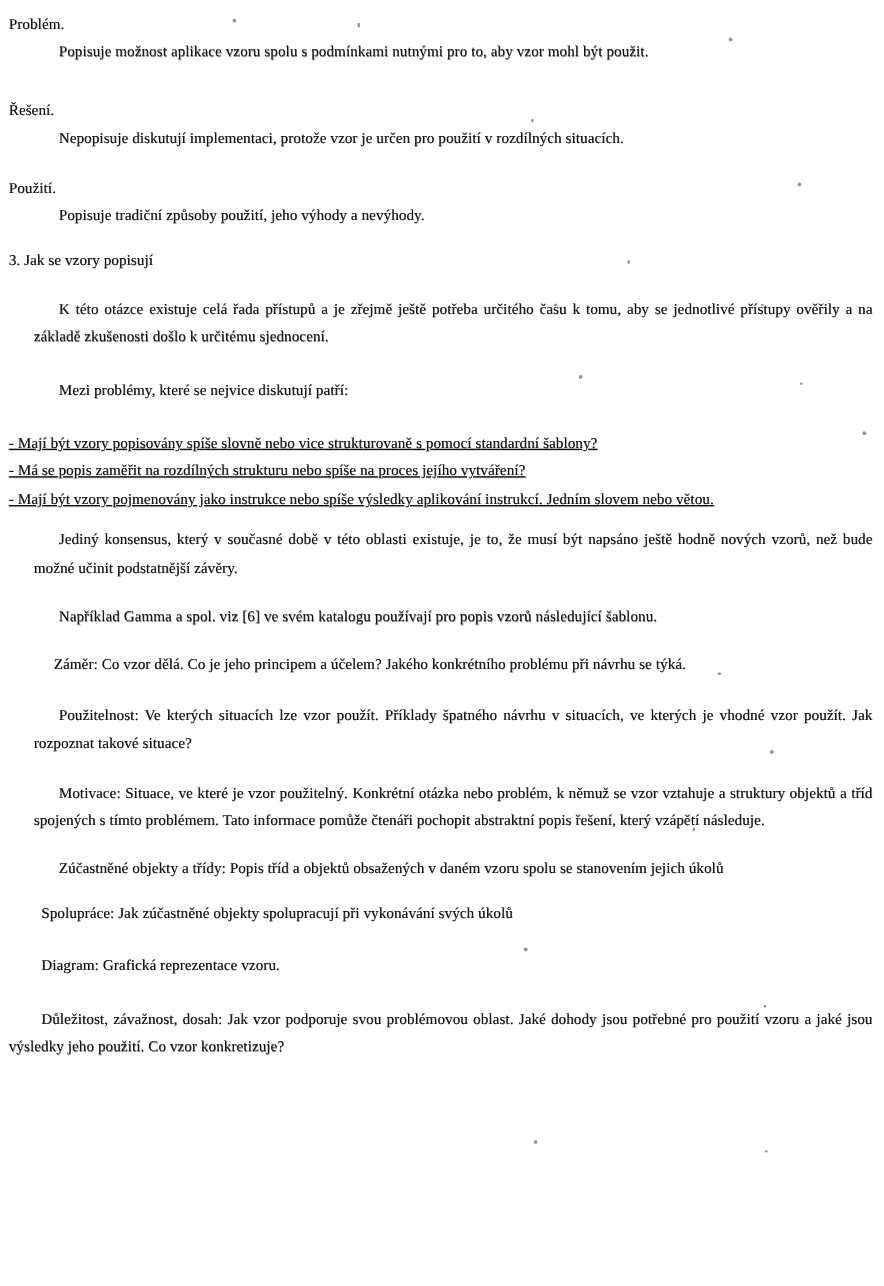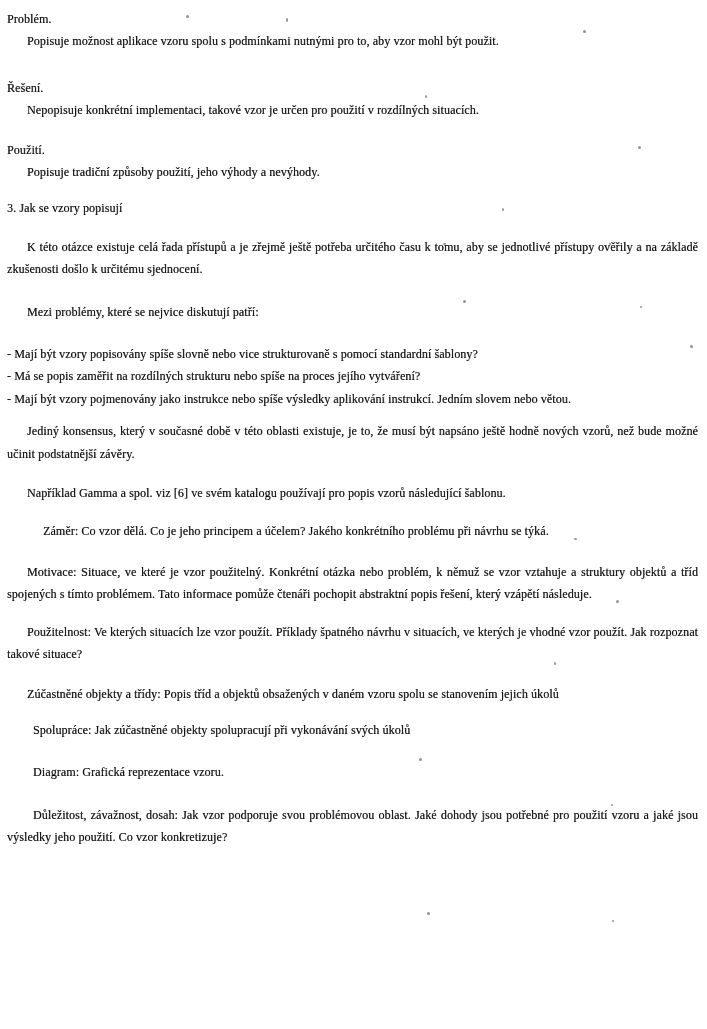--- a/index.html
+++ b/index.html
@@ -31,24 +31,24 @@
     text-shadow: 0.35px 0.25px 0 rgba(10,10,10,0.55);
     letter-spacing: 0.1px;
   }
   .group        { margin-bottom: 17px; }
   .mb-24        { margin-bottom: 24px; }
   .mb-20        { margin-bottom: 20px; }
   .mb-19        { margin-bottom: 19px; margin-top: 12px; }
   .mb-16        { margin-bottom: 16px; }
   .mb-15        { margin-bottom: 15px; }
   .mb-14        { margin-bottom: 14px; }
-  .mb-10        { margin-bottom: 10px; }
+  .mb-10        { margin-bottom: 10px; text-decoration: underline; }
   .mb-0         { margin-bottom: 0; }
 
-  .indent       { text-indent: 20px; }   
+  .indent       { text-indent: 20px; margin-left: 20px; }   
   .indent-deep  { text-indent: 36px; }   
   .indent-mid   { text-indent: 26px; }   
 
   .bullet {
     padding-left: 13px;   
     text-indent: -13px;
   }
 
   .speck {
     position: absolute;
@@ -62,21 +62,21 @@
 
 <div class="page">
 
   <div class="group mb-24">
     <p>Problém.</p>
     <p class="indent">Popisuje možnost aplikace vzoru spolu s podmínkami nutnými pro to, aby vzor mohl být použit.</p>
   </div>
 
   <div class="group">
     <p>Řešení.</p>
-    <p class="indent">Nepopisuje konkrétní implementaci, takové vzor je určen pro použití v rozdílných situacích.</p>
+    <p class="indent">Nepopisuje diskutují implementaci, protože vzor je určen pro použití v rozdílných situacích.</p>
   </div>
 
   <div class="group mb-14">
     <p>Použití.</p>
     <p class="indent">Popisuje tradiční způsoby použití, jeho výhody a nevýhody.</p>
   </div>
 
   <div class="group mb-16">
     <p>3. Jak se vzory popisují</p>
   </div>
@@ -100,26 +100,26 @@
   </div>
 
   <div class="group mb-15">
     <p class="indent">Například Gamma a spol. viz [6] ve svém katalogu používají pro popis vzorů následující šablonu.</p>
   </div>
 
   <div class="group mb-19">
     <p class="indent-deep">Záměr: Co vzor dělá. Co je jeho principem a účelem? Jakého konkrétního problému při návrhu se týká.</p>
   </div>
 
+  <div class="group">
+    <p class="indent">Použitelnost: Ve kterých situacích lze vzor použít. Příklady špatného návrhu v situacích, ve kterých je vhodné vzor použít. Jak rozpoznat takové situace?</p>
+  </div>
+
   <div class="group mb-15">
     <p class="indent">Motivace: Situace, ve které je vzor použitelný. Konkrétní otázka nebo problém, k němuž se vzor vztahuje a struktury objektů a tříd spojených s tímto problémem. Tato informace pomůže čtenáři pochopit abstraktní popis řešení, který vzápětí následuje.</p>
-  </div>
-
-  <div class="group">
-    <p class="indent">Použitelnost: Ve kterých situacích lze vzor použít. Příklady špatného návrhu v situacích, ve kterých je vhodné vzor použít. Jak rozpoznat takové situace?</p>
   </div>
 
   <div class="group mb-14">
     <p class="indent">Zúčastněné objekty a třídy: Popis tříd a objektů obsažených v daném vzoru spolu se stanovením jejich úkolů</p>
   </div>
 
   <div class="group mb-20">
     <p class="indent-mid">Spolupráce: Jak zúčastněné objekty spolupracují při vykonávání svých úkolů</p>
   </div>
 

